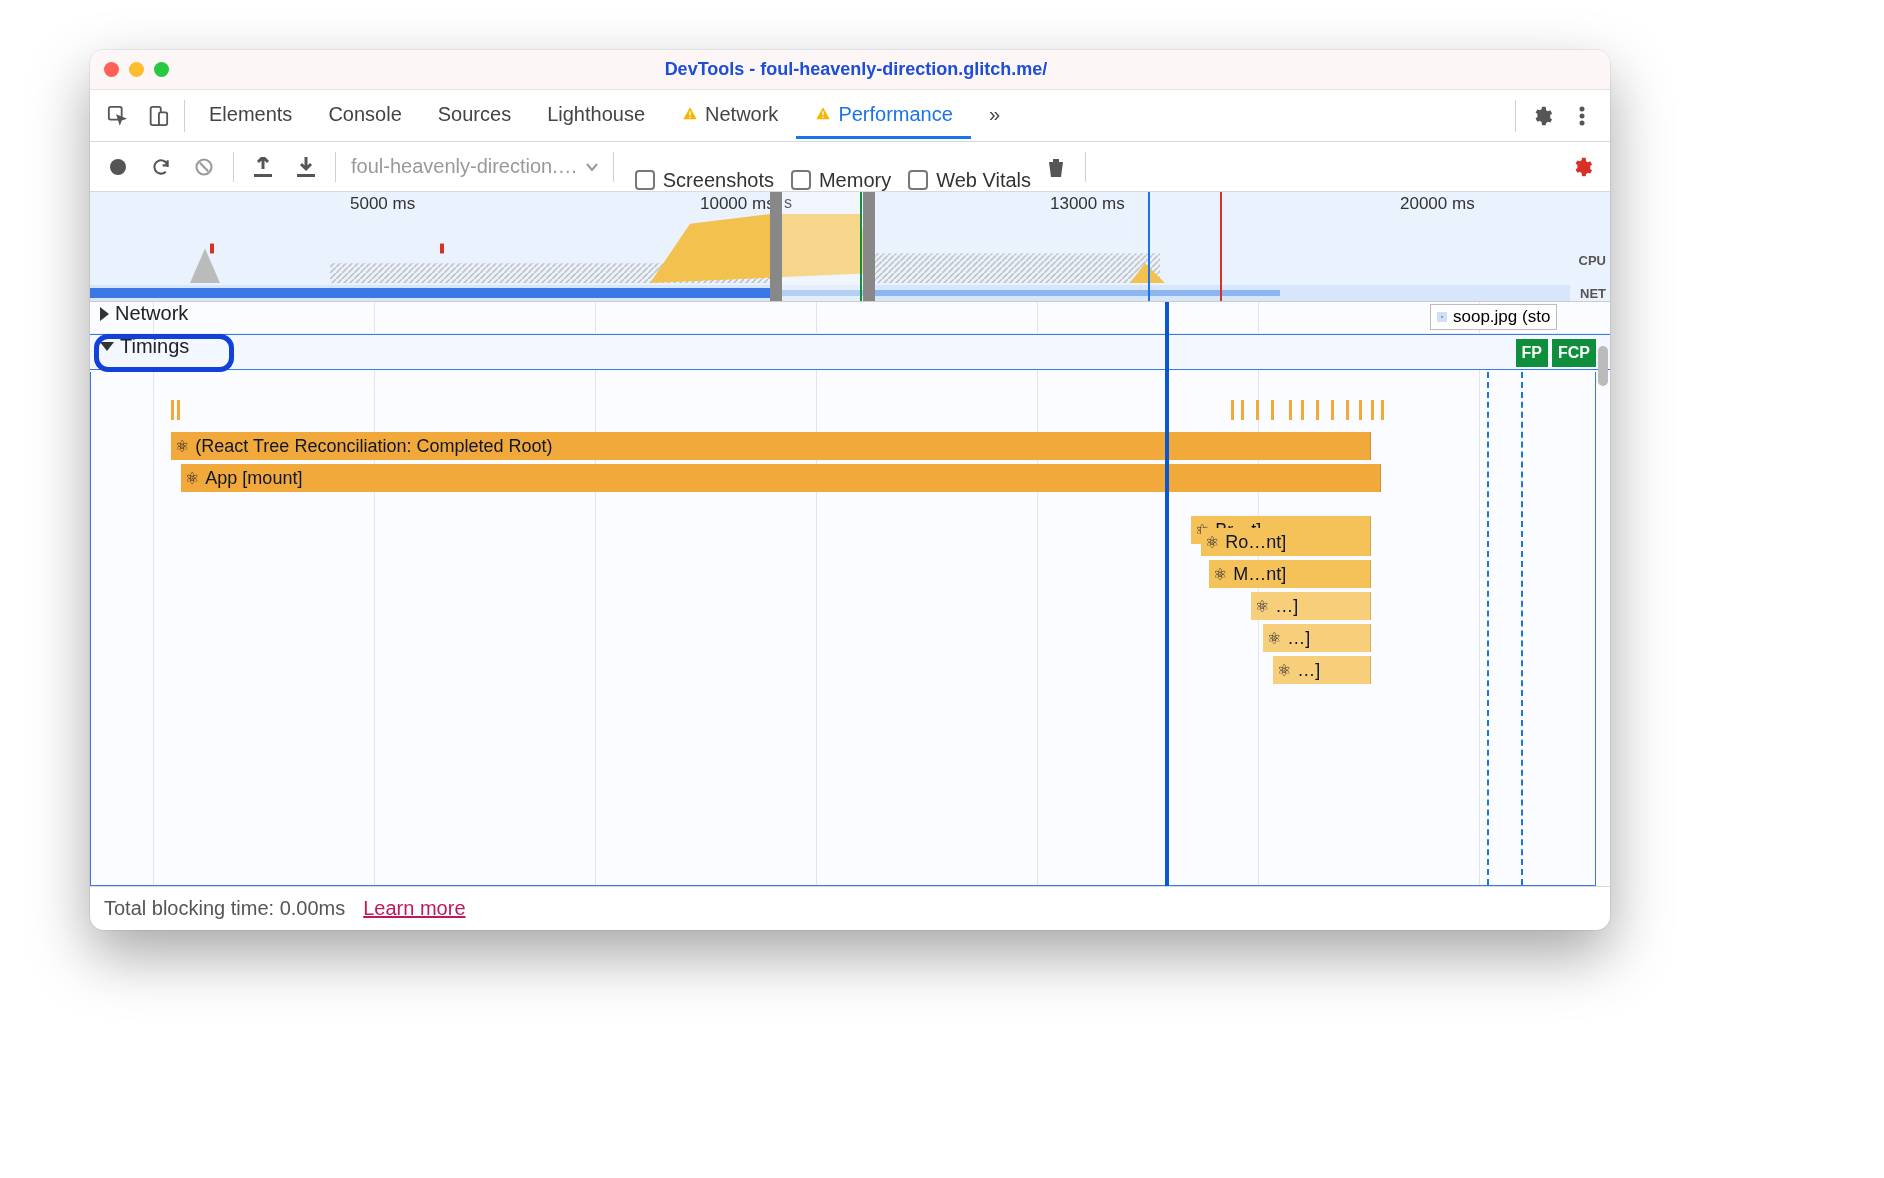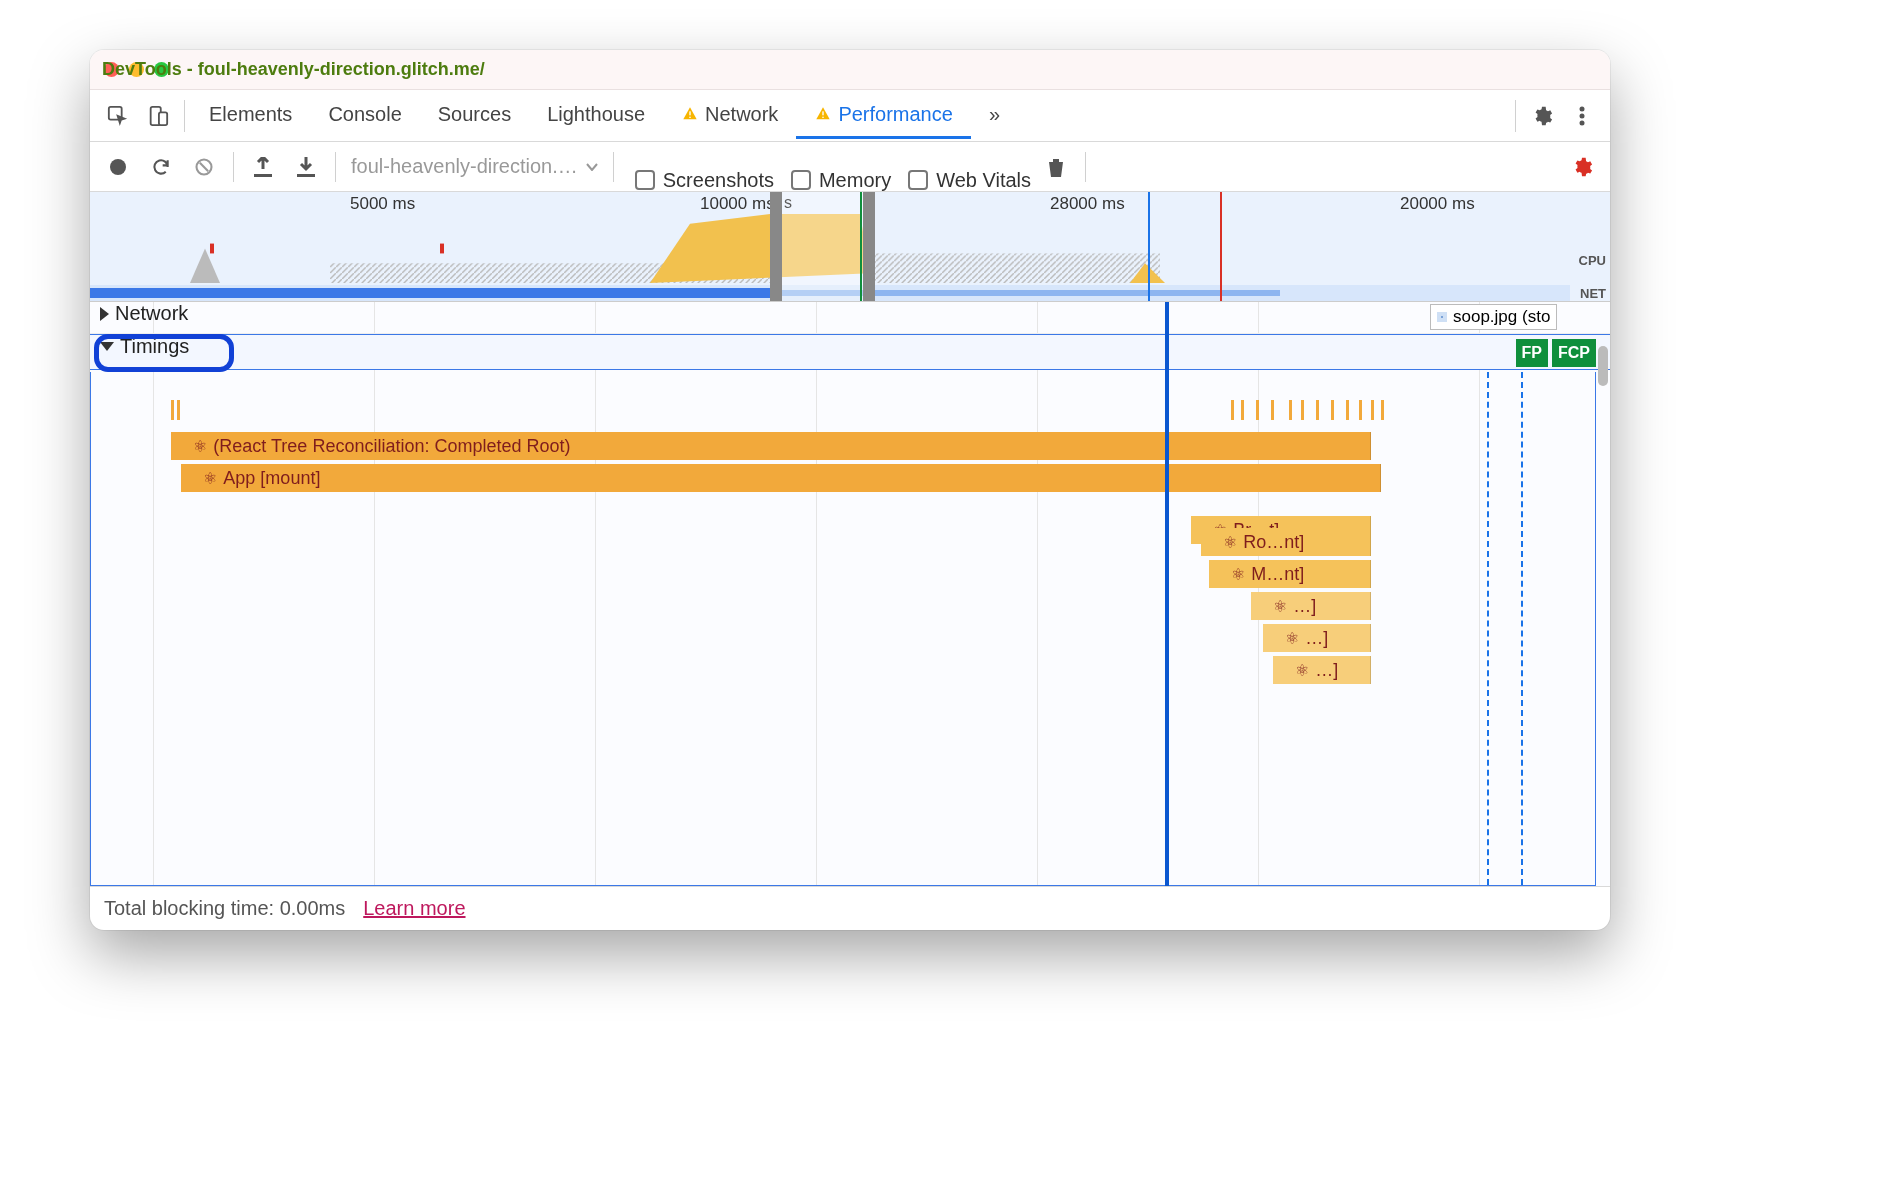--- a/index.html
+++ b/index.html
@@ -27,21 +27,21 @@
     background: #fdf6f6;
     display: flex;
     align-items: center;
     padding: 0 14px;
     border-bottom: 1px solid #e9e0e0;
     position: relative;
   }
   .traffic { display:flex; gap:10px; }
   .dot { width:15px; height:15px; border-radius:50%; }
   .dot.red{background:#ff5f57;} .dot.yellow{background:#febc2e;} .dot.green{background:#28c840;}
-  .title { position:absolute; left:12px; right:0; font-size:18px; font-weight:600; color:#4d7c0f; pointer-events:none;}
+  .title { position:absolute; left:12px; right:0; text-align:center; font-size:18px; font-weight:600; color:#1d4ed8; pointer-events:none;}
   
   .tabstrip {
     display:flex; align-items:center; height:52px;
     border-bottom:1px solid #d9d9d9;
     padding: 0 8px;
     gap: 0;
   }
   .ts-icon { width:40px; height:40px; display:flex; align-items:center; justify-content:center; color:#555;}
   .ts-sep { width:1px; height:32px; background:#d0d0d0; margin:0 6px;}
   .tab { padding: 10px 18px; font-size:20px; color:#444; cursor:pointer; display:flex; align-items:center; gap:6px; border-bottom:3px solid transparent;}
@@ -86,21 +86,21 @@
   .row { position:relative; height:28px; border-bottom:1px solid #eee;}
   .row-head{ display:flex; align-items:center; gap:6px; font-size:20px; color:#222; padding-left:10px;}
   .tri{ width:0;height:0; }
   .tri.right{ border-top:7px solid transparent; border-bottom:7px solid transparent; border-left:9px solid #333;}
   .tri.down{ border-left:7px solid transparent; border-right:7px solid transparent; border-top:9px solid #333;}
   .highlight-frame{ position:absolute; left:4px; top:32px; width:140px; height:38px; border:5px solid #1141d6; border-radius:14px; z-index:20; pointer-events:none;}
   .timings-body{ position:absolute; left:0; right:14px; top:70px; bottom:0; border:1px solid #3b78e7; border-top:none;}
   .net-chip{ position:absolute; top:2px; height:26px; background:#fff; border:1px solid #bbb; font-size:17px; padding:2px 6px; display:flex; align-items:center;}
   .fp-chip{ position:absolute; top:0; height:28px; background:#0f8f3c; color:#fff; font-size:16px; font-weight:700; padding:2px 6px; display:flex; align-items:center;}
   .dash{ position:absolute; top:0; bottom:0; width:0; border-left:2px dashed #1a73e8;}
-  .bar{ position:absolute; height:28px; background:#f2a93b; color:#7f1d1d; font-size:18px; display:flex; align-items:center; padding:0 22px; overflow:hidden; white-space:nowrap; border-right:1px solid rgba(0,0,0,.15);}
+  .bar{ position:absolute; height:28px; background:#f2a93b; color:#0f172a; font-size:18px; display:flex; align-items:center; padding:0 4px; overflow:hidden; white-space:nowrap; border-right:1px solid rgba(0,0,0,.15);}
   .bar.l2{ background:#f5c25a;}
   .bar.l3{ background:#f7ce7a;}
   .tiny{ position:absolute; width:3px; height:20px; background:#f2a93b;}
   .atom::before{ content:"⚛"; margin-right:6px; font-size:16px;}
   .scroll-v{ position:absolute; right:2px; top:44px; width:10px; height:40px; background:#bbb; border-radius:5px;}
   
   .footer{ height:44px; display:flex; align-items:center; gap:18px; font-size:20px; color:#555; padding:0 14px; border-top:1px solid #d9d9d9;}
   .footer a{ color:#be185d; text-decoration:underline;}
 </style>
 </head>
@@ -239,21 +239,21 @@
       <svg width="22" height="22" viewBox="0 0 24 24" fill="#d93025">
           <path d="M12 8a4 4 0 100 8 4 4 0 000-8zm9 4a7 7 0 00-.1-1.2l2.1-1.6-2-3.4-2.5 1a7 7 0 00-2-1.2L16 2h-4l-.5 2.6a7 7 0 00-2 1.2l-2.5-1-2 3.4 2.1 1.6A7 7 0 007 12c0 .4 0 .8.1 1.2L5 14.8l2 3.4 2.5-1a7 7 0 002 1.2L12 22h4l.5-2.6a7 7 0 002-1.2l2.5 1 2-3.4-2.1-1.6c.1-.4.1-.8.1-1.2z"></path>
         </svg>
     </div>
   </div>
 
   <div class="overview">
     <div class="ov-ticks">
       <span class="ov-tick" style="left:260px">5000 ms</span>
       <span class="ov-tick" style="left:610px">10000 ms</span>
-      <span class="ov-tick" style="left:960px">28000 ms</span>
+      <span class="ov-tick" style="left:960px">13000 ms</span>
       <span class="ov-tick" style="left:1310px">20000 ms</span>
     </div>
     <div class="ov-activity">
       <svg width="100%" height="100%" preserveAspectRatio="none" viewBox="0 0 1480 70">
         <defs>
             <pattern id="hatch" width="6" height="6" patternUnits="userSpaceOnUse">
               <path d="M-1 7 L7 -1" stroke="#bbb" stroke-width="1.5"></path>
             </pattern>
           </defs>
         <rect x="0" y="0" width="1480" height="70" fill="#eaf2fd"></rect>

